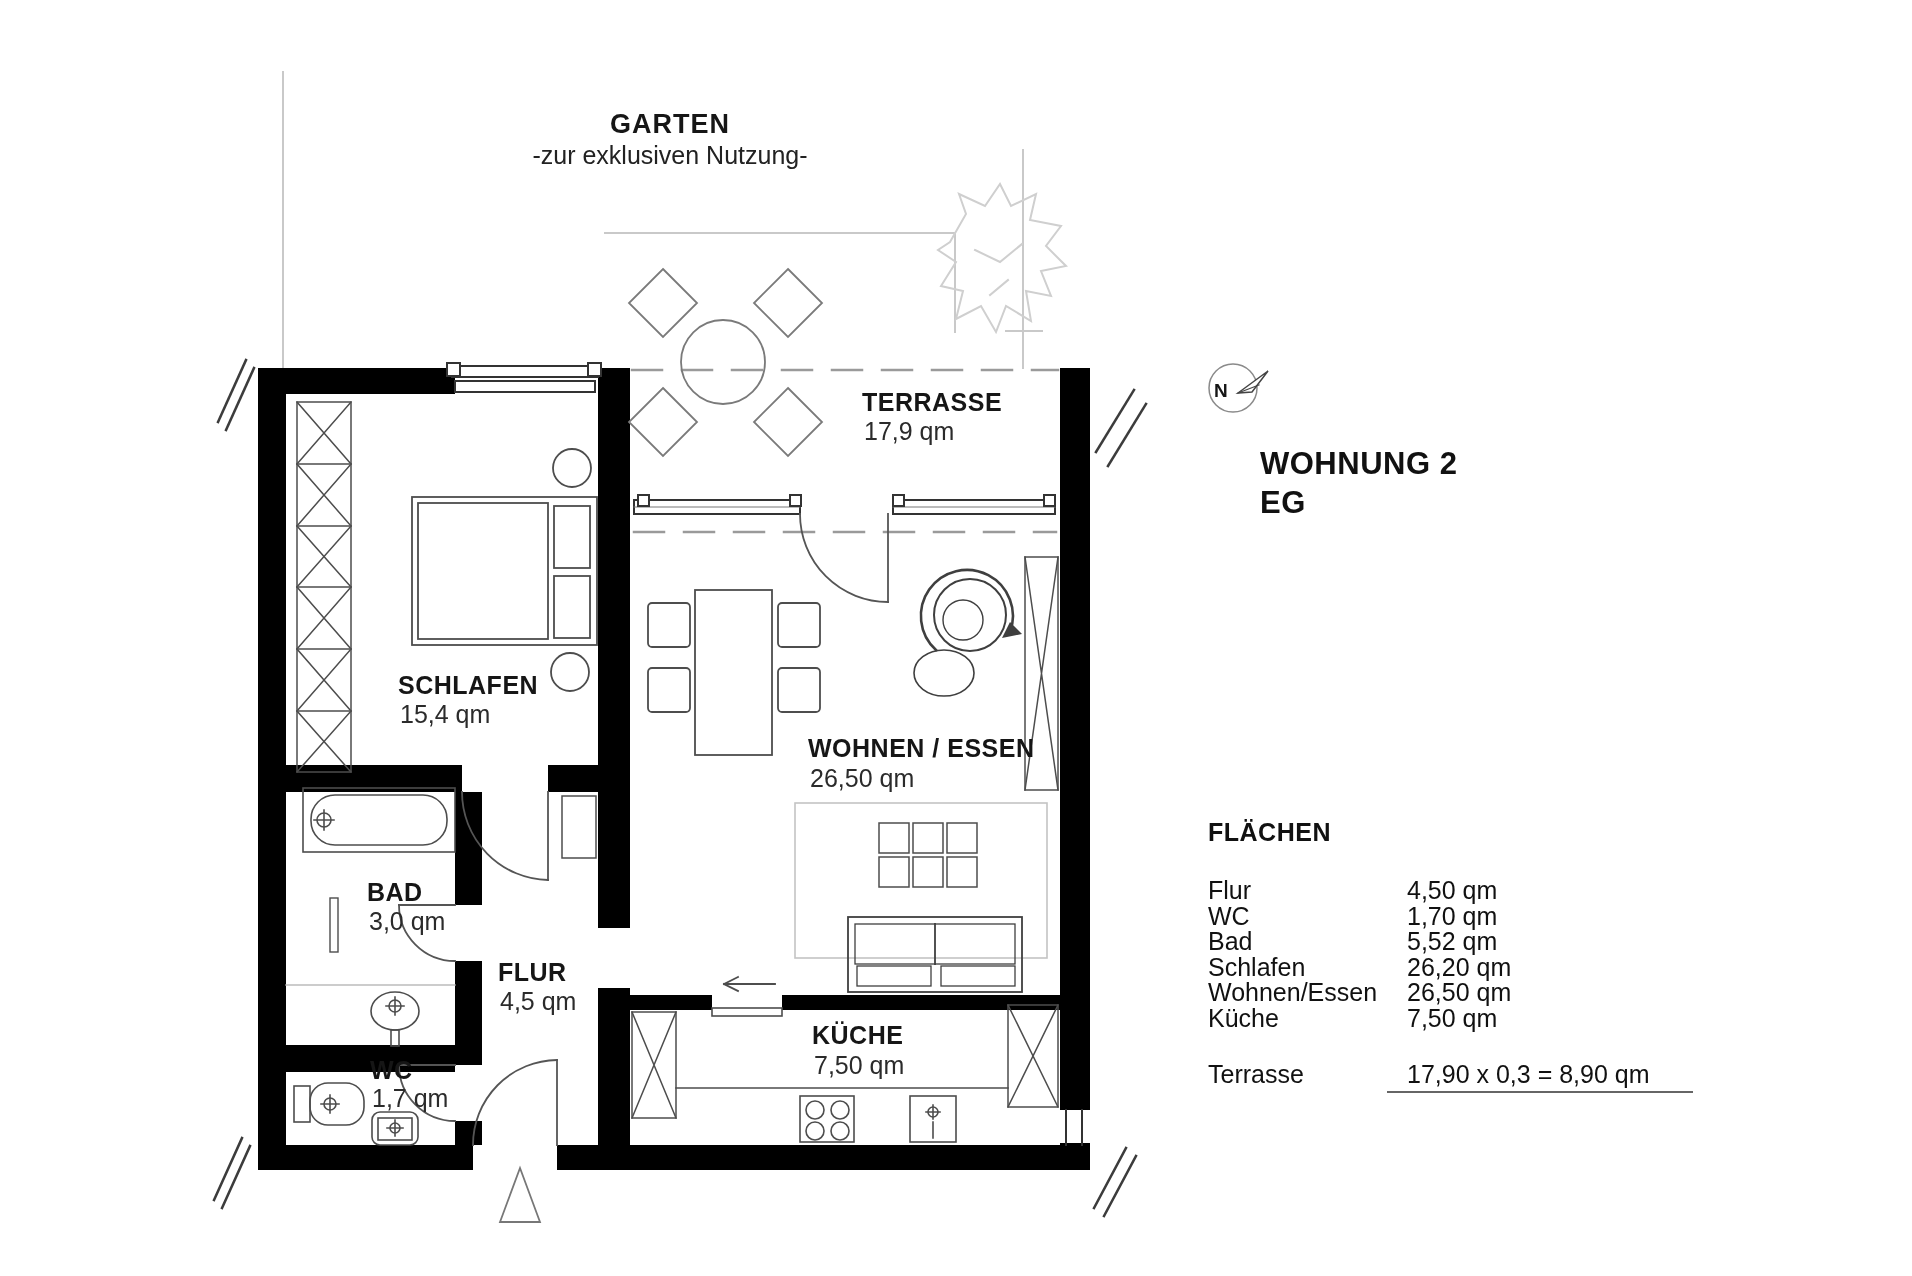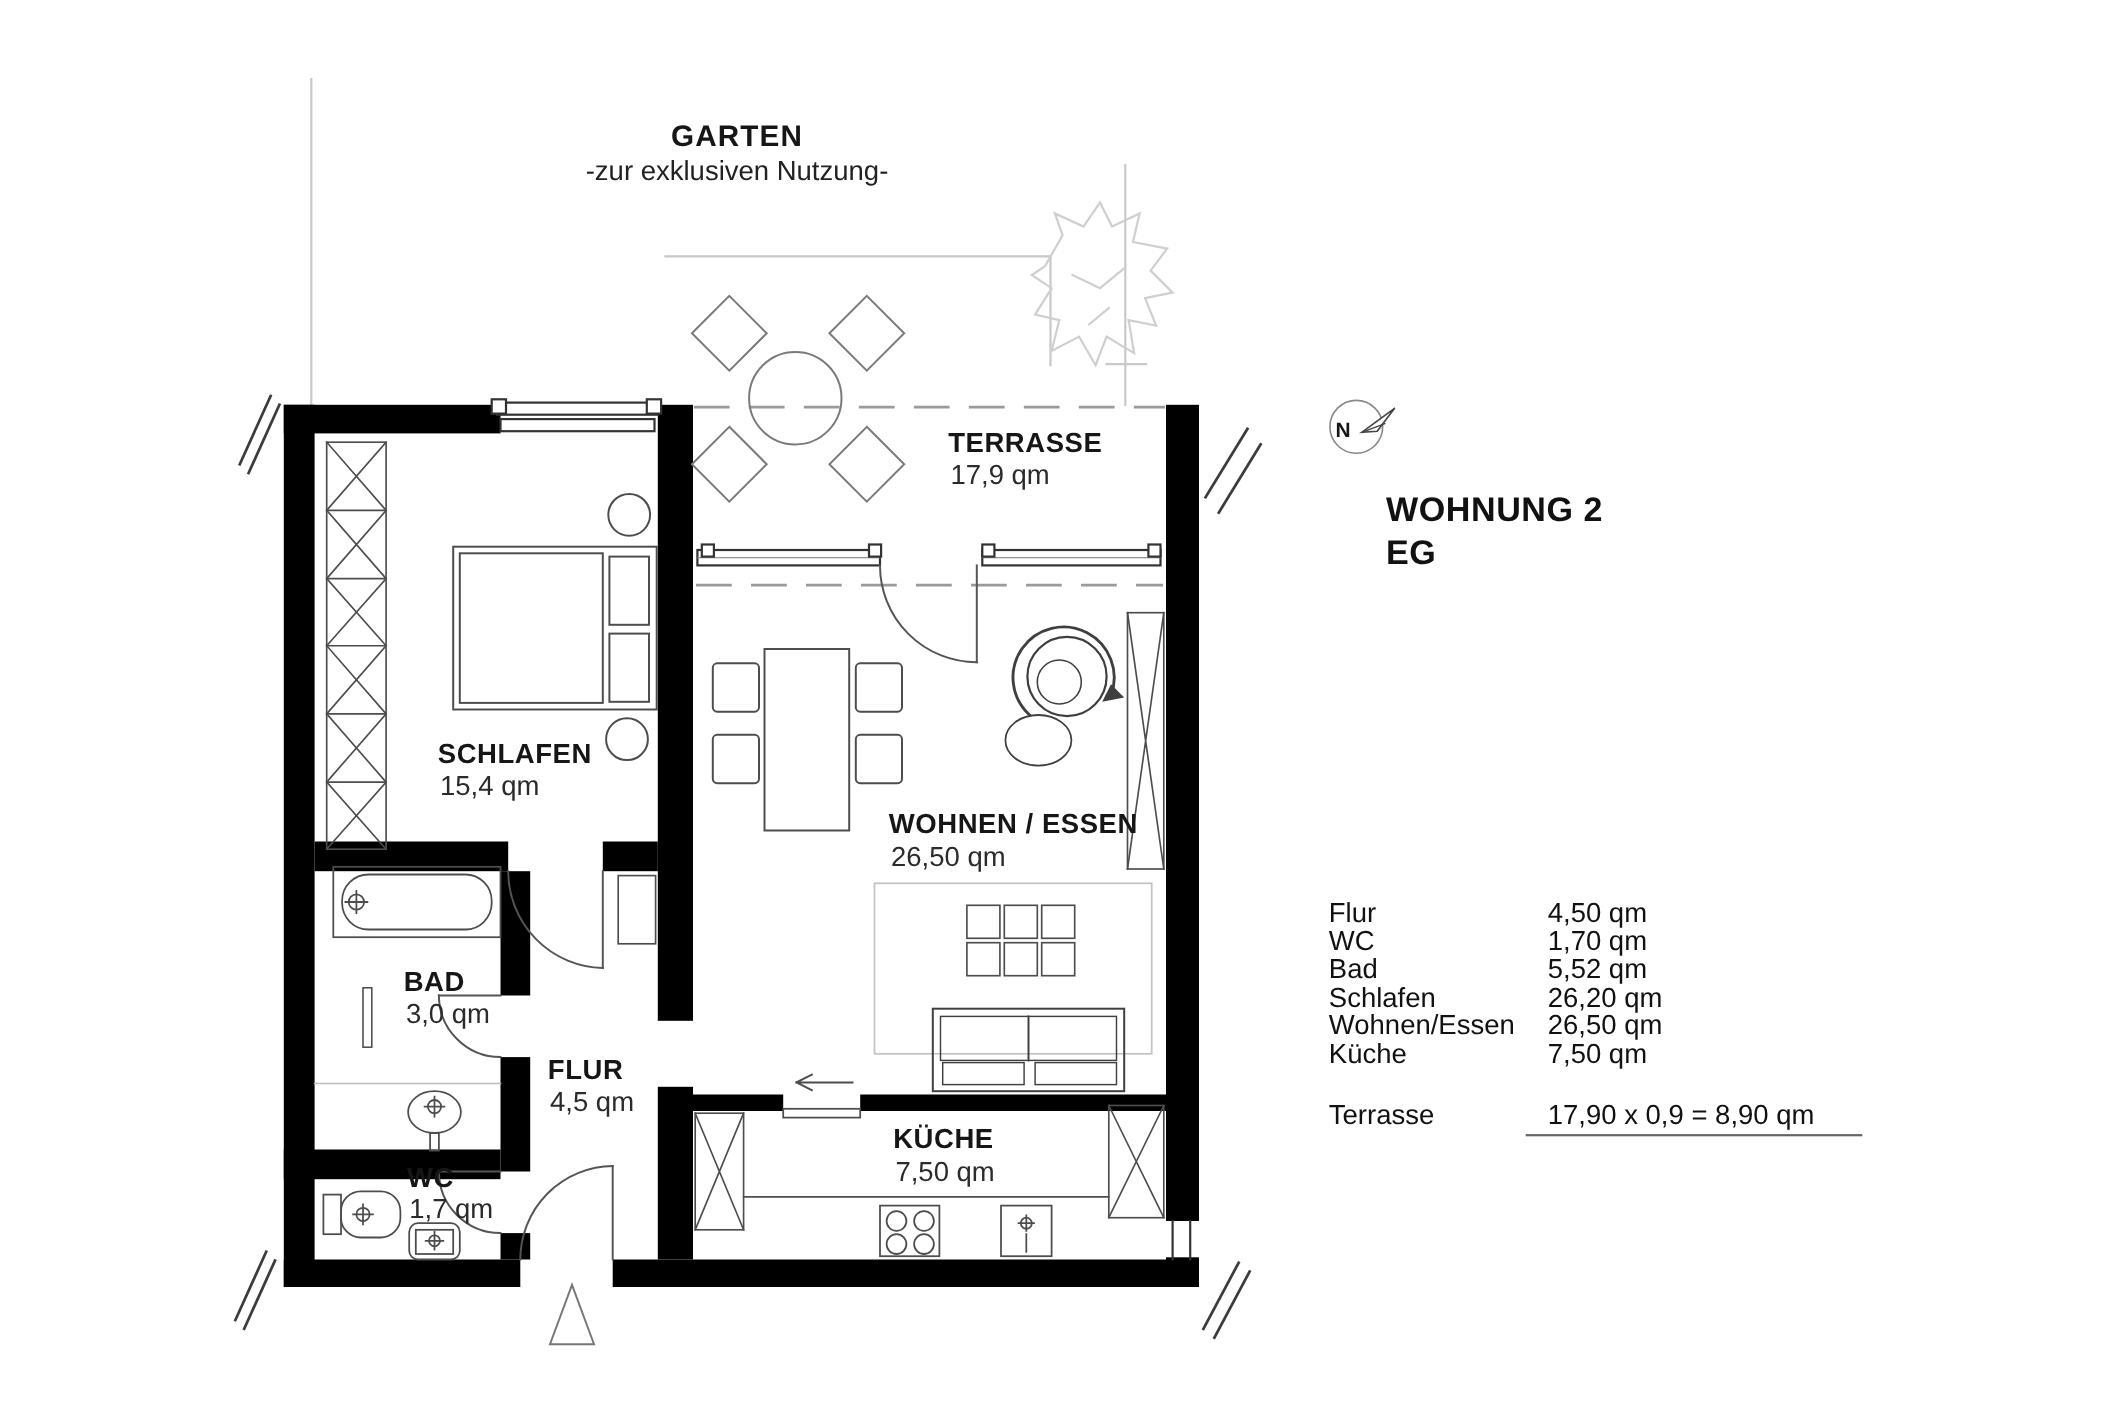--- a/index.html
+++ b/index.html
@@ -274,20 +274,21 @@
     <text class="room-area" x="814" y="1074">7,50 qm</text>
   </g>
 </svg>
 
 <div id="unit-title">
   <div>WOHNUNG 2</div>
   <div>EG</div>
 </div>
 
 <div id="areas-panel">
+  <div class="heading">FLÄCHEN</div>
 
   <div class="arow">
     <span class="lbl">Flur</span>
     <span class="val">4,50 qm</span>
   </div>
   <div class="arow">
     <span class="lbl">WC</span>
     <span class="val">1,70 qm</span>
   </div>
   <div class="arow">
@@ -302,15 +303,15 @@
     <span class="lbl">Wohnen/Essen</span>
     <span class="val">26,50 qm</span>
   </div>
   <div class="arow">
     <span class="lbl">Küche</span>
     <span class="val">7,50 qm</span>
   </div>
 
   <div class="arow terrace">
     <span class="lbl">Terrasse</span>
-    <span class="val">17,90 x 0,9 = 8,90 qm</span>
+    <span class="val">17,90 x 0,3 = 8,90 qm</span>
   </div>
 </div>
 
 </body></html>

